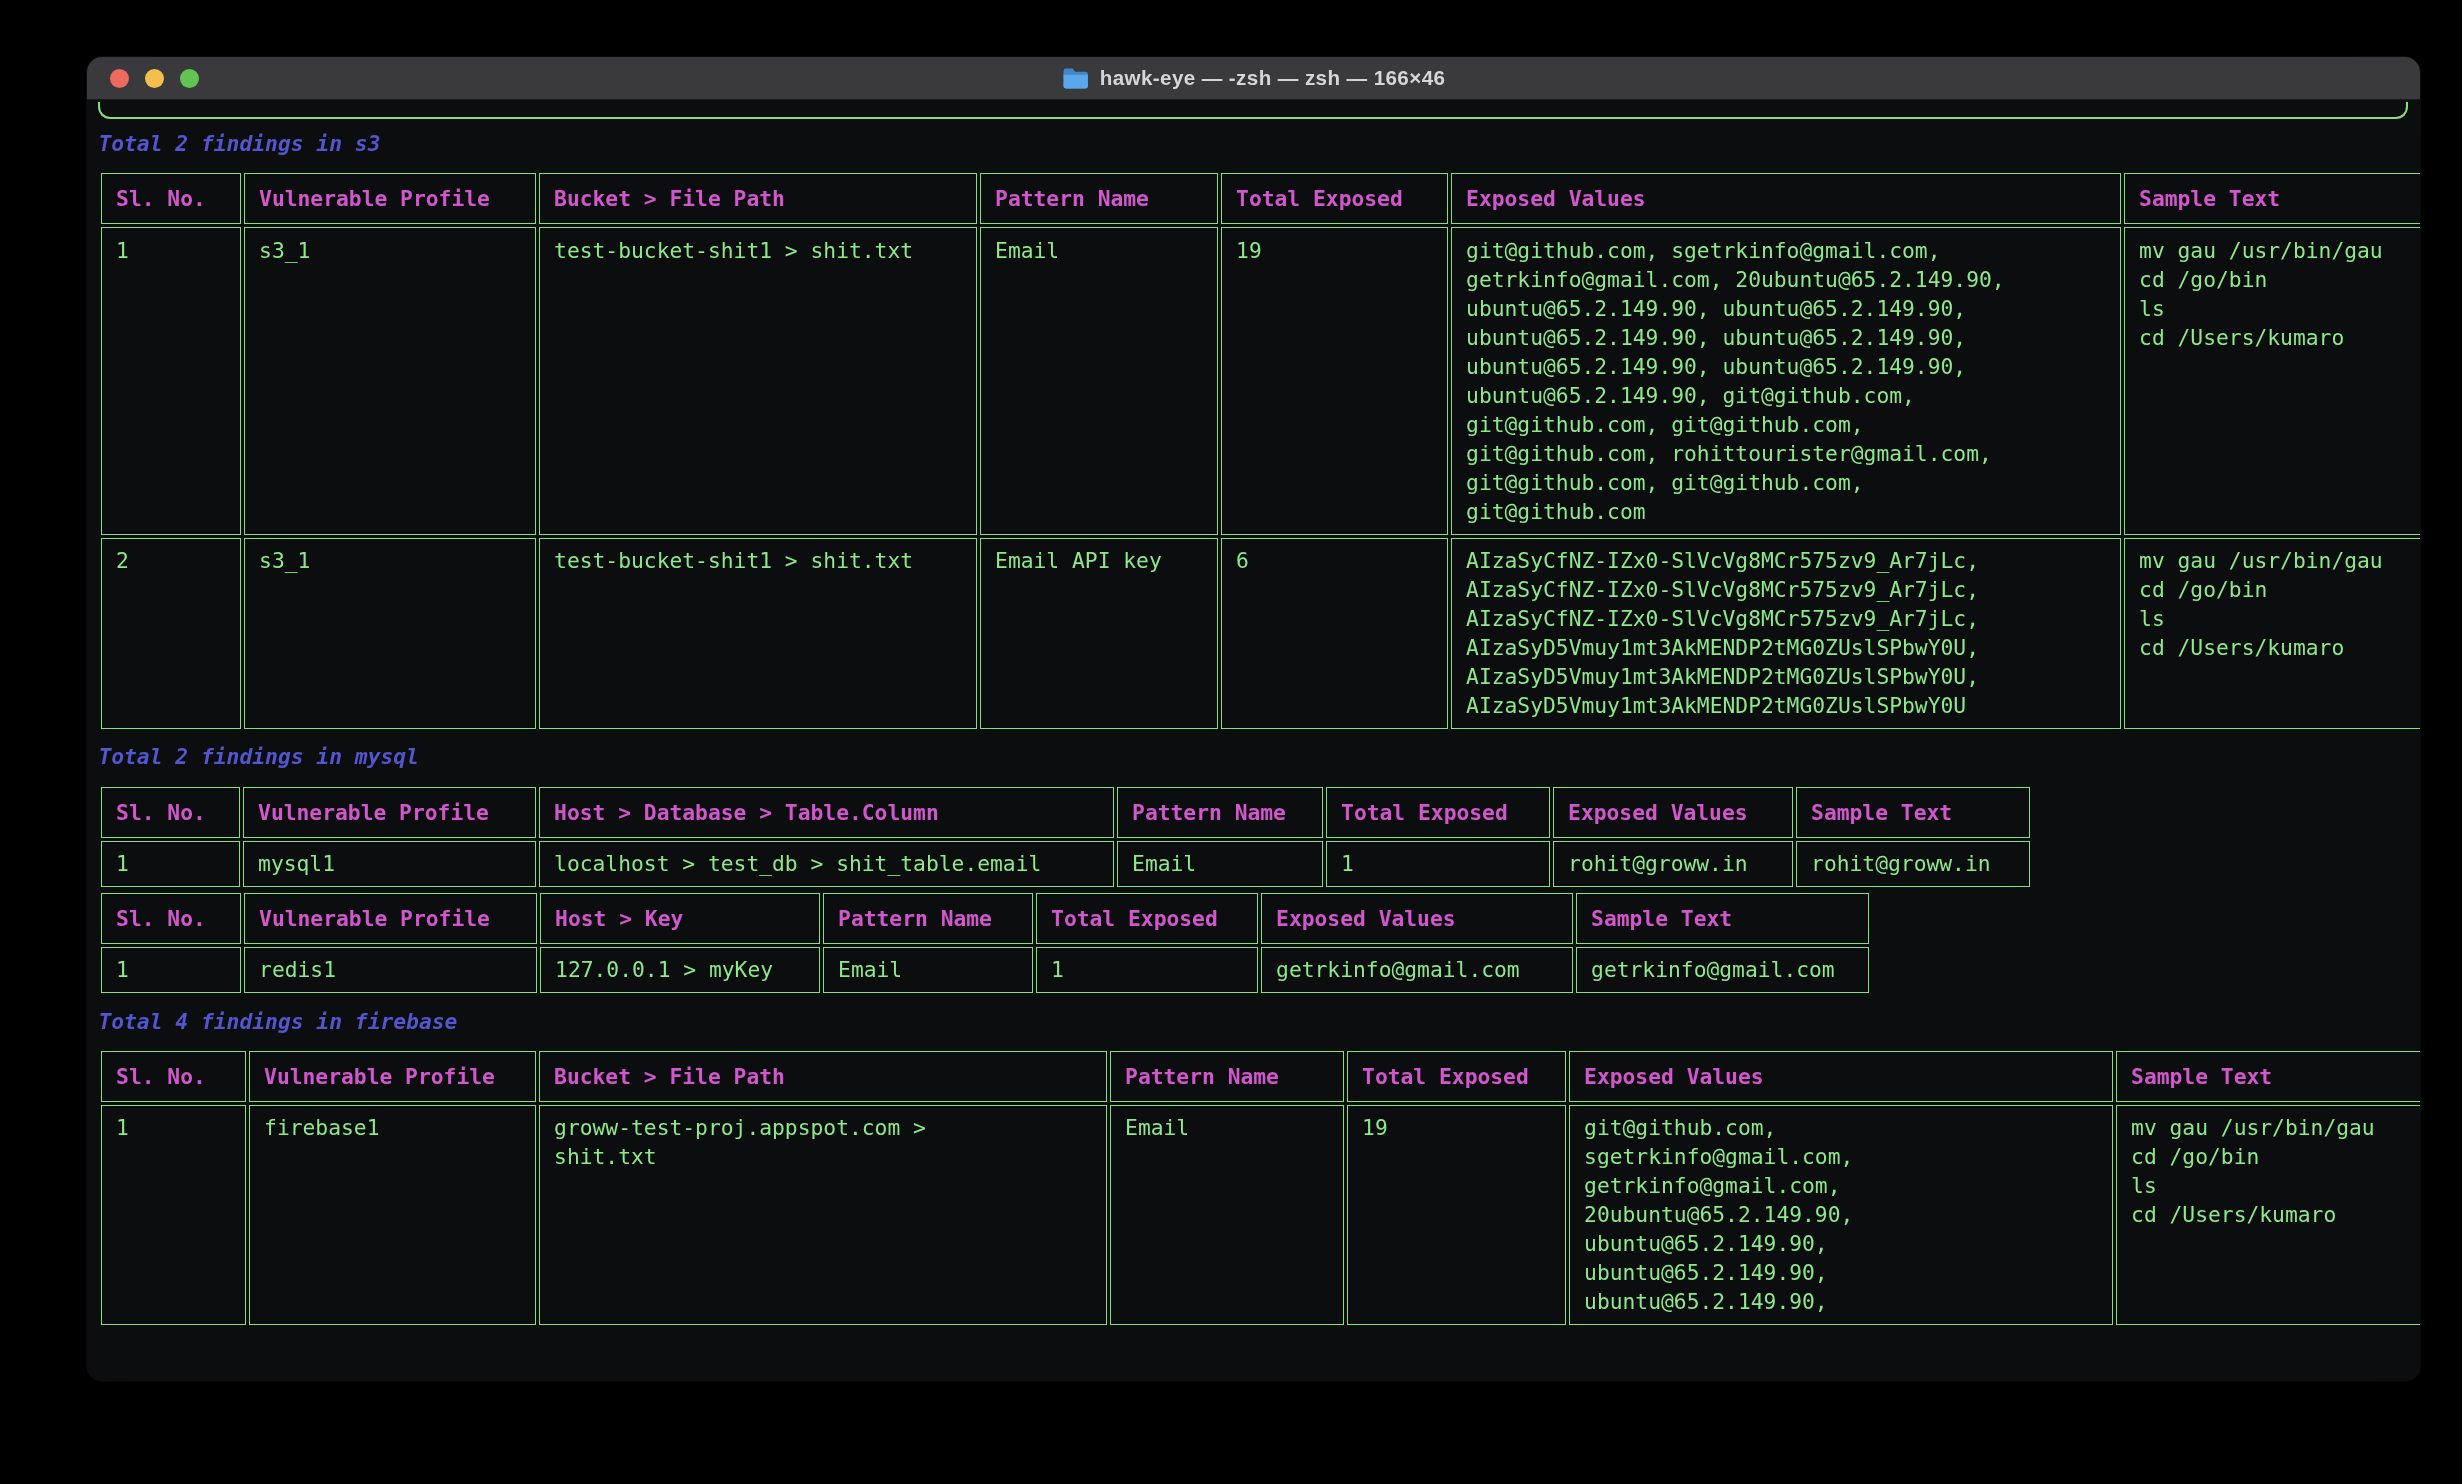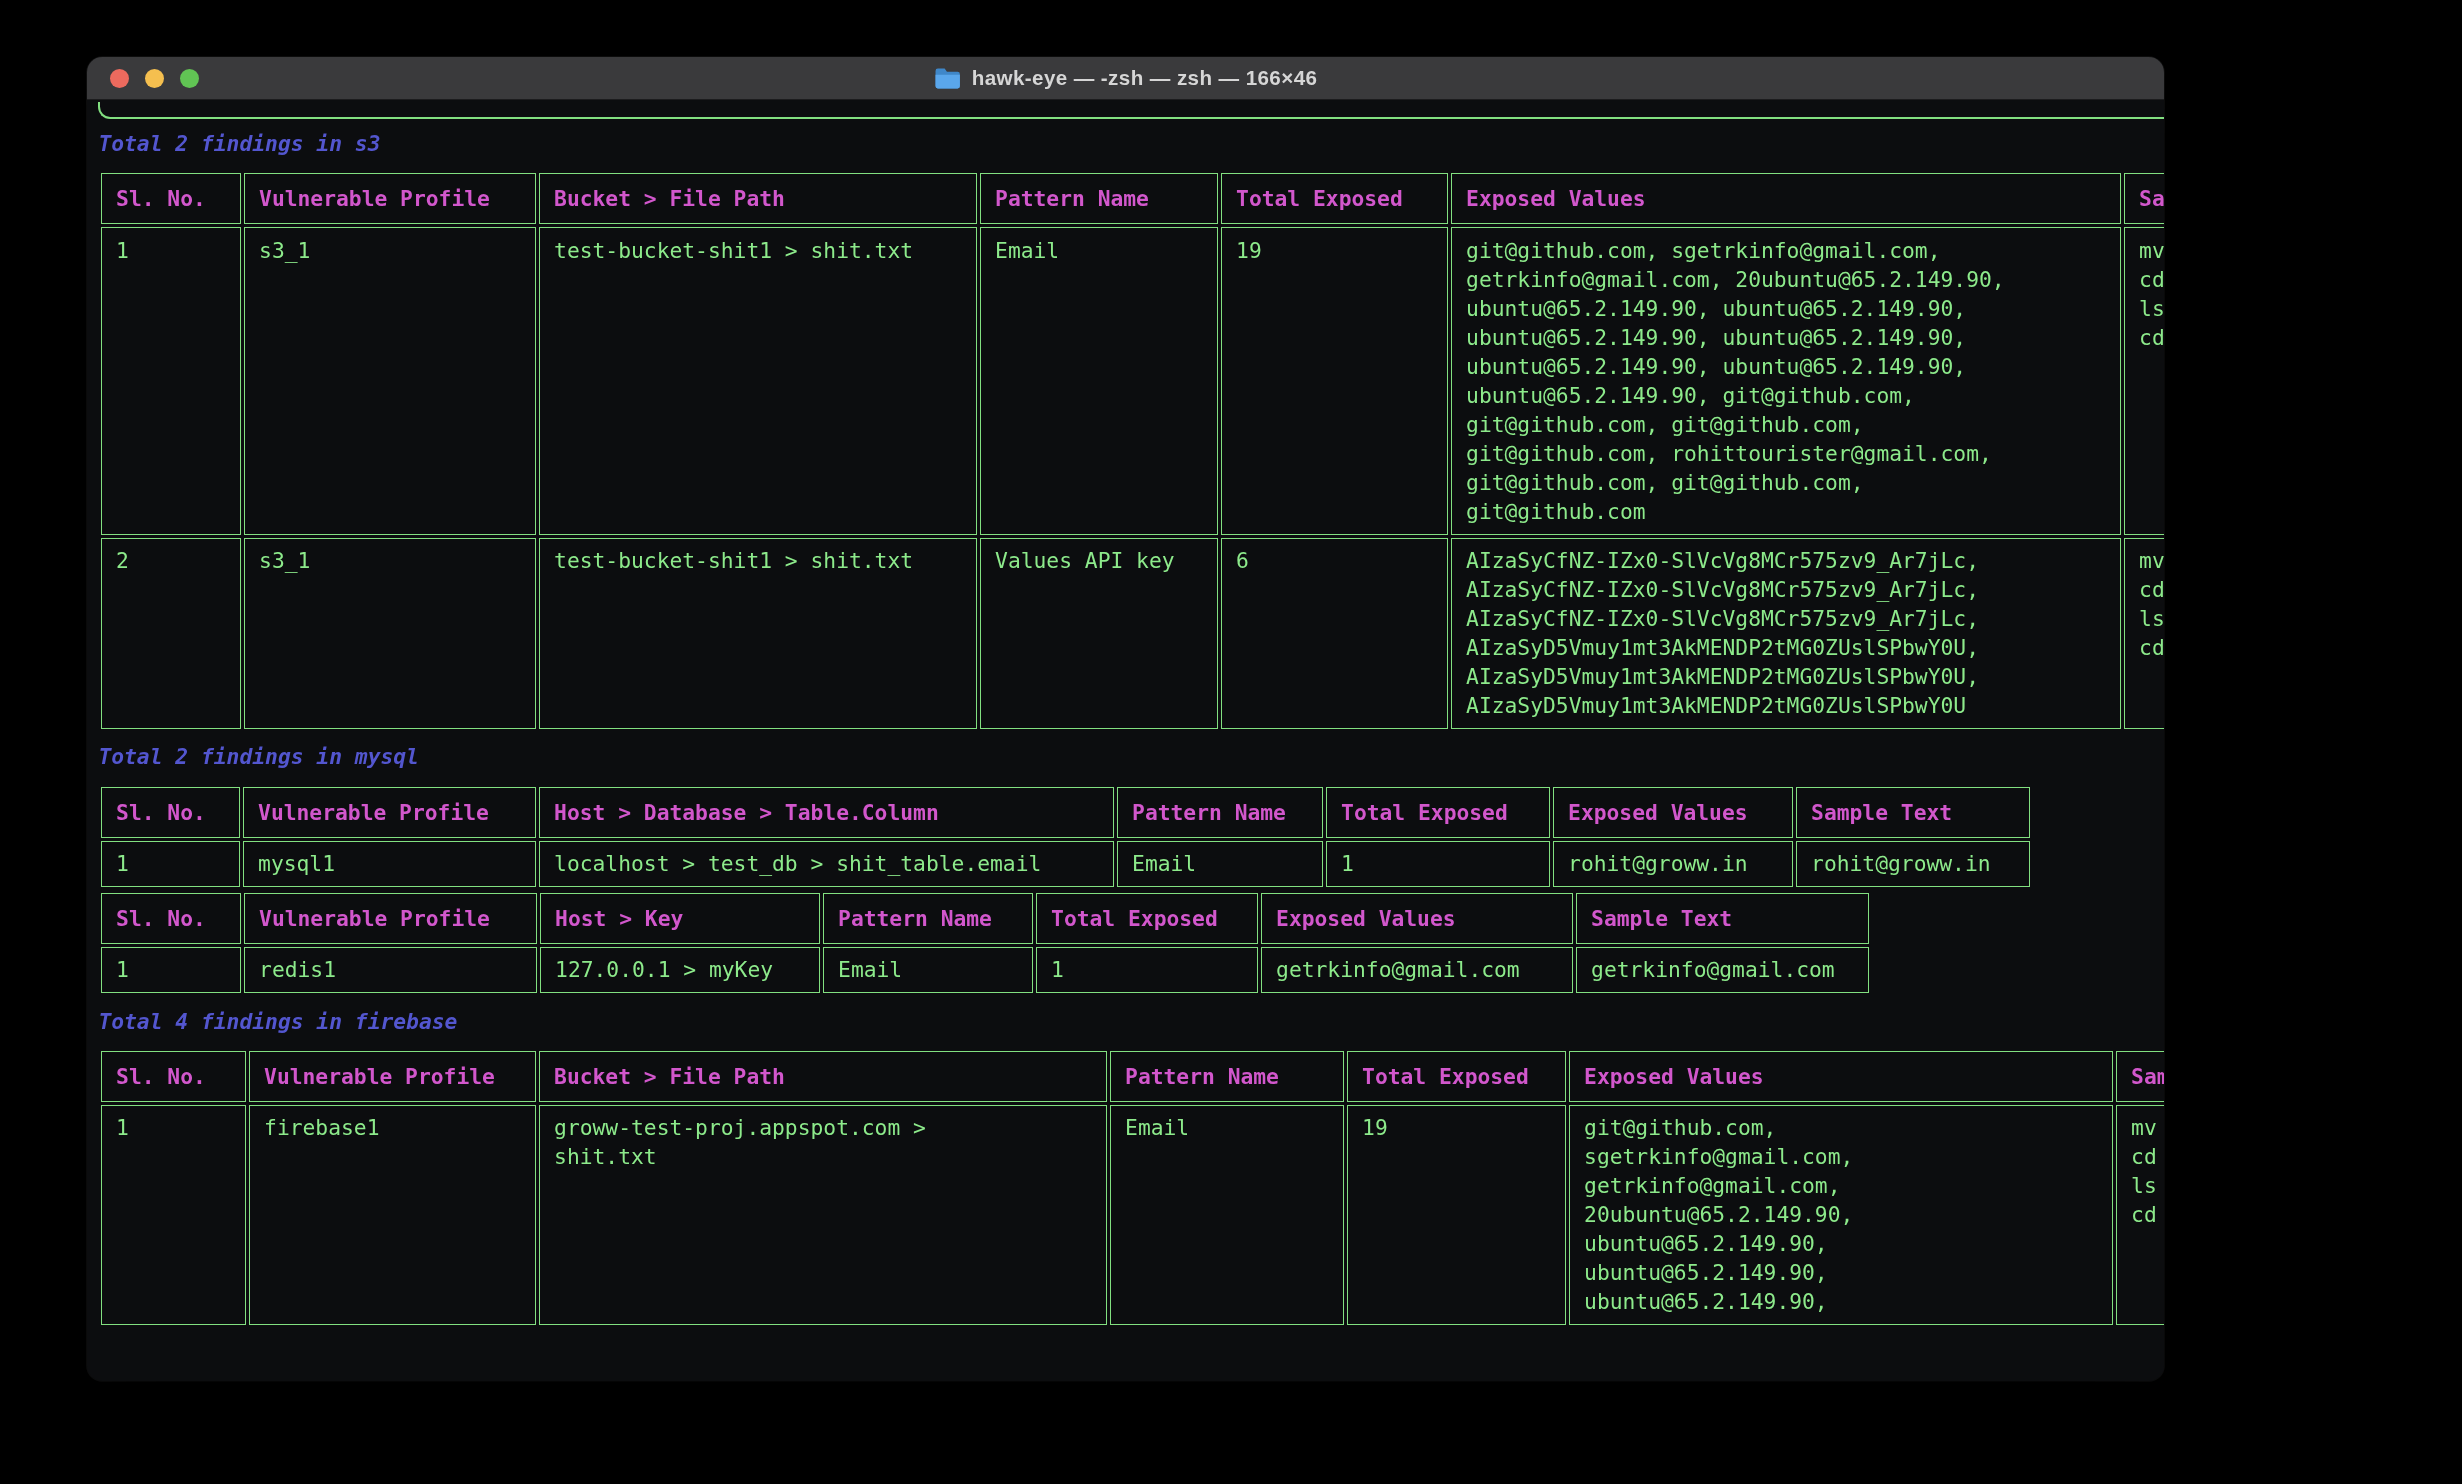--- a/index.html
+++ b/index.html
@@ -8,21 +8,21 @@
     --magenta:#d257cc;
     --blue:#5356cf;
     --term-bg:#0c0d0f;
     --titlebar:#3a3a3c;
   }
   *{margin:0;padding:0;box-sizing:border-box;}
   html,body{width:2462px;height:1484px;background:#000;overflow:hidden;}
   body{font-family:"DejaVu Sans Mono",monospace;}
 
   .window{
-    position:absolute;left:87px;top:57px;width:2077px;height:1324px;
+    position:absolute;left:87px;top:57px;width:2333px;height:1324px;
     background:var(--term-bg);border-radius:15.2px;
     box-shadow:0 30.5px 69px rgba(0,0,0,.75), 0 0 0 0.8px rgba(255,255,255,.08);
     overflow:hidden;
   }
   .titlebar{
     height:43px;background:var(--titlebar);
     border-bottom:0.8px solid #1c1c1e;
     display:flex;align-items:center;position:relative;
   }
   .traffic{display:flex;gap:16px;padding-left:23px;}
@@ -143,21 +143,21 @@
 git@github.com</td>
             <td>mv gau /usr/bin/gau
 cd /go/bin
 ls
 cd /Users/kumaro</td>
           </tr>
           <tr>
             <td>2</td>
             <td>s3_1</td>
             <td>test-bucket-shit1 &gt; shit.txt</td>
-            <td>Values API key</td>
+            <td>Email API key</td>
             <td>6</td>
             <td>AIzaSyCfNZ-IZx0-SlVcVg8MCr575zv9_Ar7jLc,
 AIzaSyCfNZ-IZx0-SlVcVg8MCr575zv9_Ar7jLc,
 AIzaSyCfNZ-IZx0-SlVcVg8MCr575zv9_Ar7jLc,
 AIzaSyD5Vmuy1mt3AkMENDP2tMG0ZUslSPbwY0U,
 AIzaSyD5Vmuy1mt3AkMENDP2tMG0ZUslSPbwY0U,
 AIzaSyD5Vmuy1mt3AkMENDP2tMG0ZUslSPbwY0U</td>
             <td>mv gau /usr/bin/gau
 cd /go/bin
 ls

